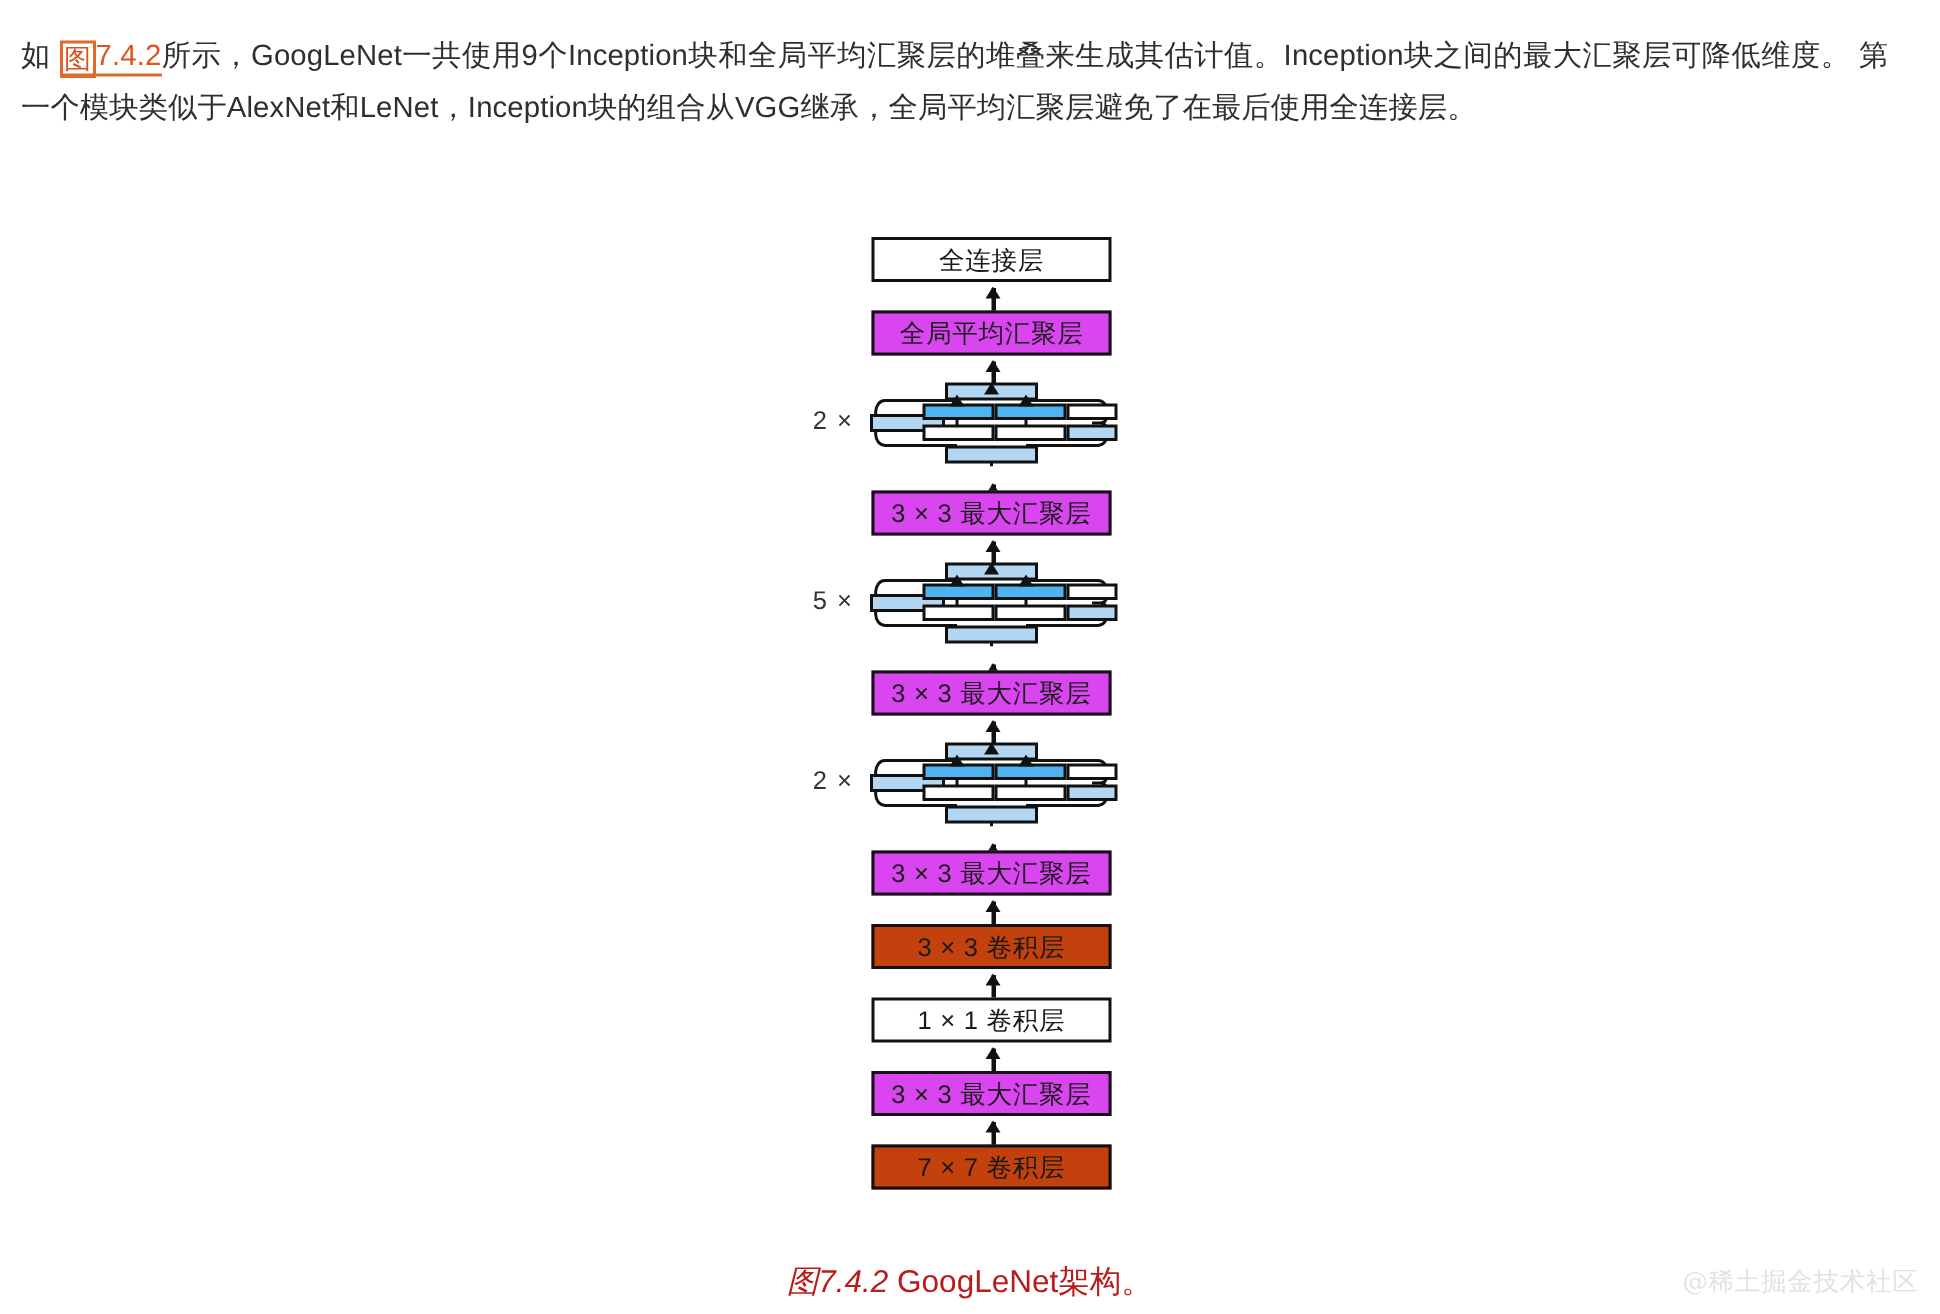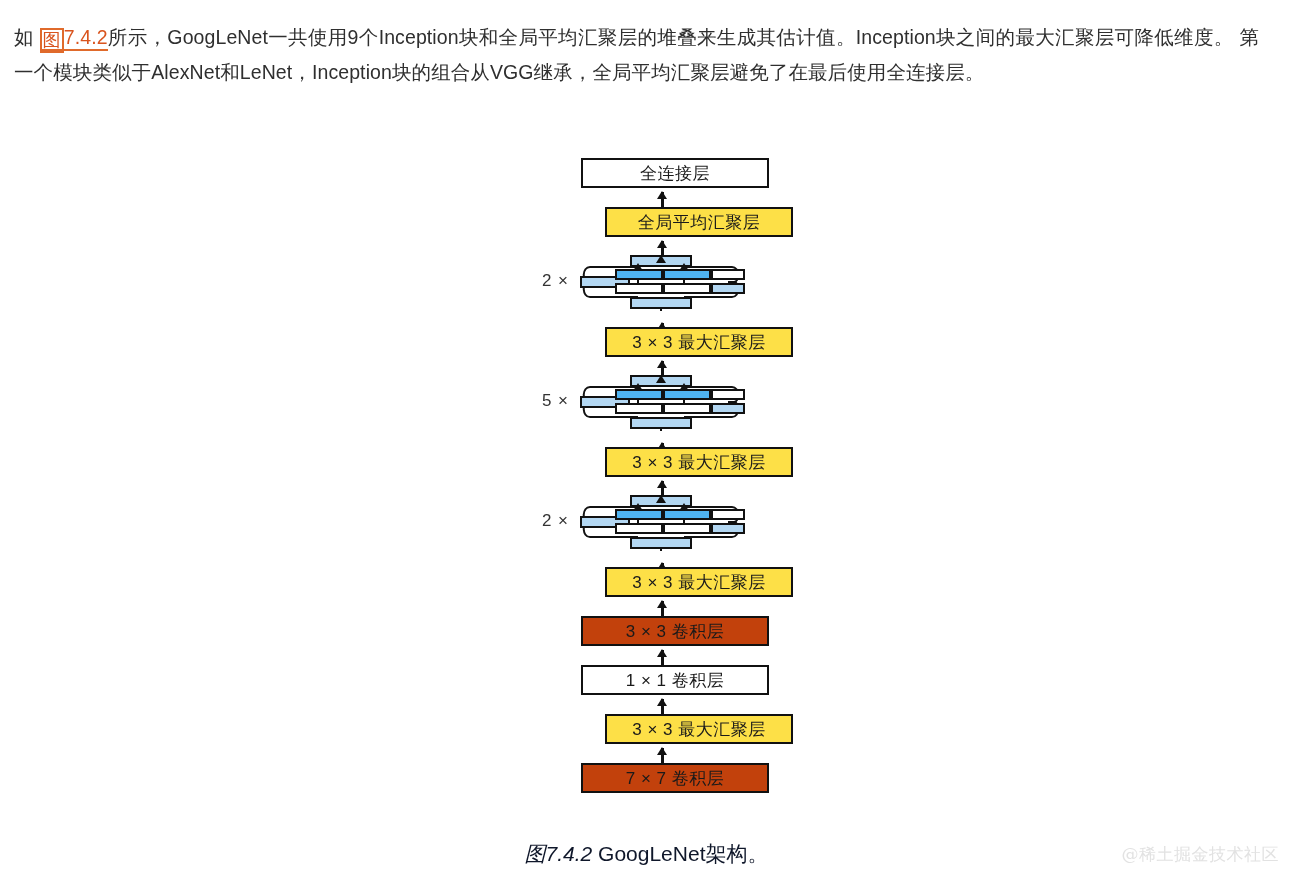--- a/index.html
+++ b/index.html
@@ -40,33 +40,33 @@
     font-size:18px;
   }
 
   
   .figure{position:absolute;left:0;top:140px;width:1293px;height:680px;}
 
   .stack{position:absolute;left:581px;top:0;width:164px;}
 
   .node{
     position:absolute;
-    left:0;width:188px;
+    left:0;width:160px;
     box-sizing:border-box;
     border:2.5px solid #111111;
     background:#ffffff;
     font-size:17px;
     line-height:1;
     text-align:center;
     color:#1a1a1a;
     letter-spacing:0.5px;
     display:flex;align-items:center;justify-content:center;
     height:30px;
   }
-  .node.lightblue{background:#fde047;margin-left:24px;}
+  .node.lightblue{background:#d946ef;}
   .node.brightblue{background:#c2410c;}
 
   .arrow{
     position:absolute;
     left:80px;width:2.5px;background:#111;
   }
   .arrow:after{
     content:"";position:absolute;left:-4.25px;top:-1px;
     width:0;height:0;
     border-left:5.6px solid transparent;
@@ -80,21 +80,21 @@
     font-size:17px;color:#333;letter-spacing:1px;
   }
 
   
   .incep{position:absolute;left:-5px;width:170px;height:58px;}
   .incep svg{position:absolute;left:0;top:0;}
 
   
   .caption{
     position:absolute;left:0;top:840px;width:1293px;
-    text-align:center;font-size:21px;color:#0f172a;
+    text-align:center;font-size:21px;color:#b91c1c;
   }
   .caption .it{font-style:italic;}
 
   .watermark{
     position:absolute;right:14px;bottom:10px;
     font-size:17px;color:#e2e2e2;
     font-family:"DejaVu Serif","Liberation Serif",serif;
     letter-spacing:0.5px;
   }
 </style>

